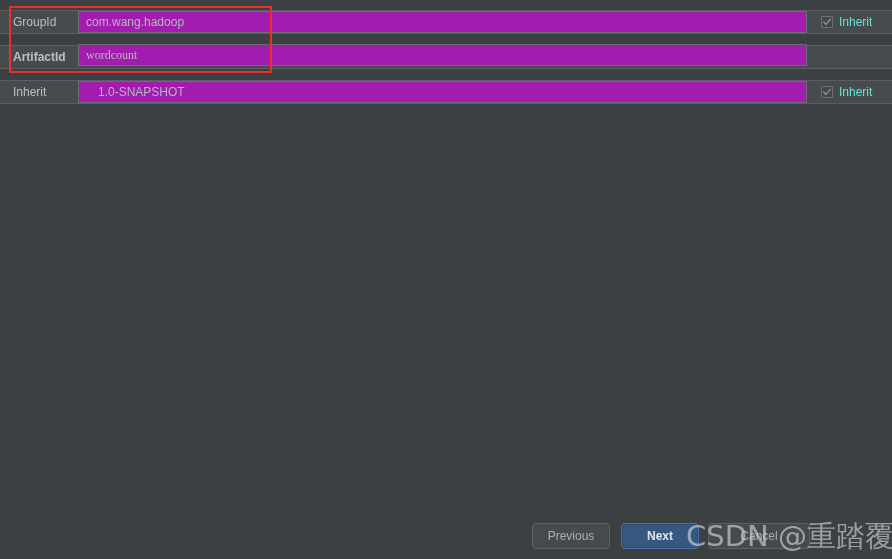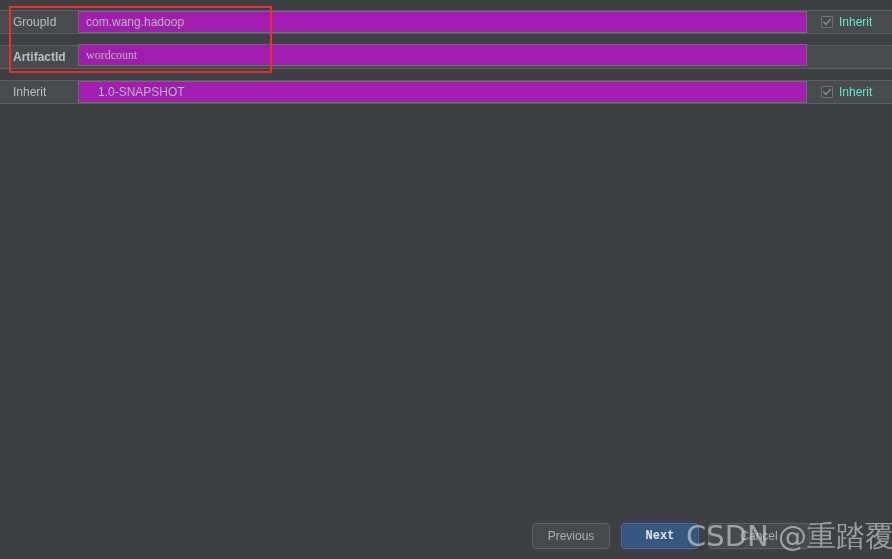--- a/index.html
+++ b/index.html
@@ -138,21 +138,20 @@
     justify-content: center;
     white-space: nowrap;
     padding: 0 10px;
   }
   .btn.primary {
     background: #365880;
     border: 1px solid #4b6eaf;
     color: #e3e6e9;
     font-weight: bold;
     box-shadow: 0 0 0 1px #2f4c72 inset;
-    font-family: Liberation Mono, monospace;
   }
   #btn-previous { left: 532px; width: 78px; }
   #btn-next     { left: 621px; width: 78px; }
   #btn-cancel   { left: 708px; width: 102px; }
   #btn-help     { left: 799px; width: 81px; margin-top: 45px; }
 
   
   #watermark {
     position: absolute;
     left: 686px;

